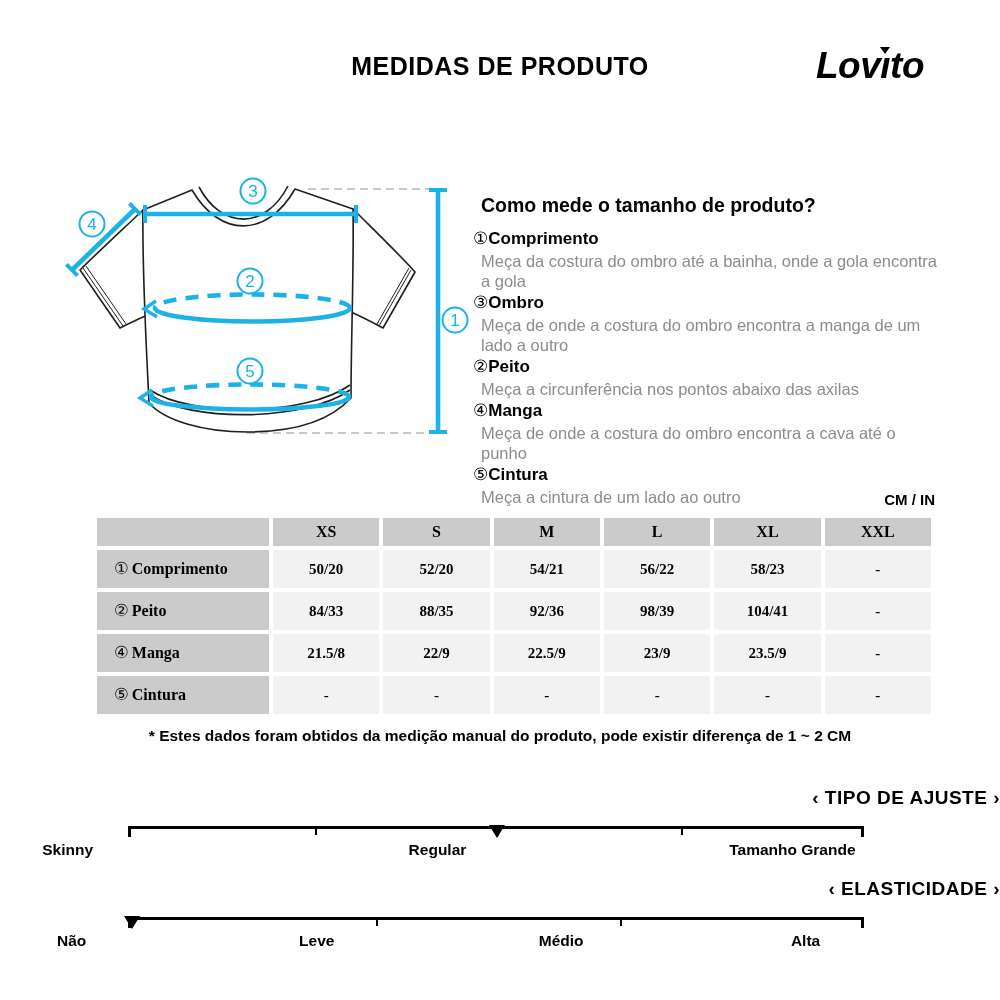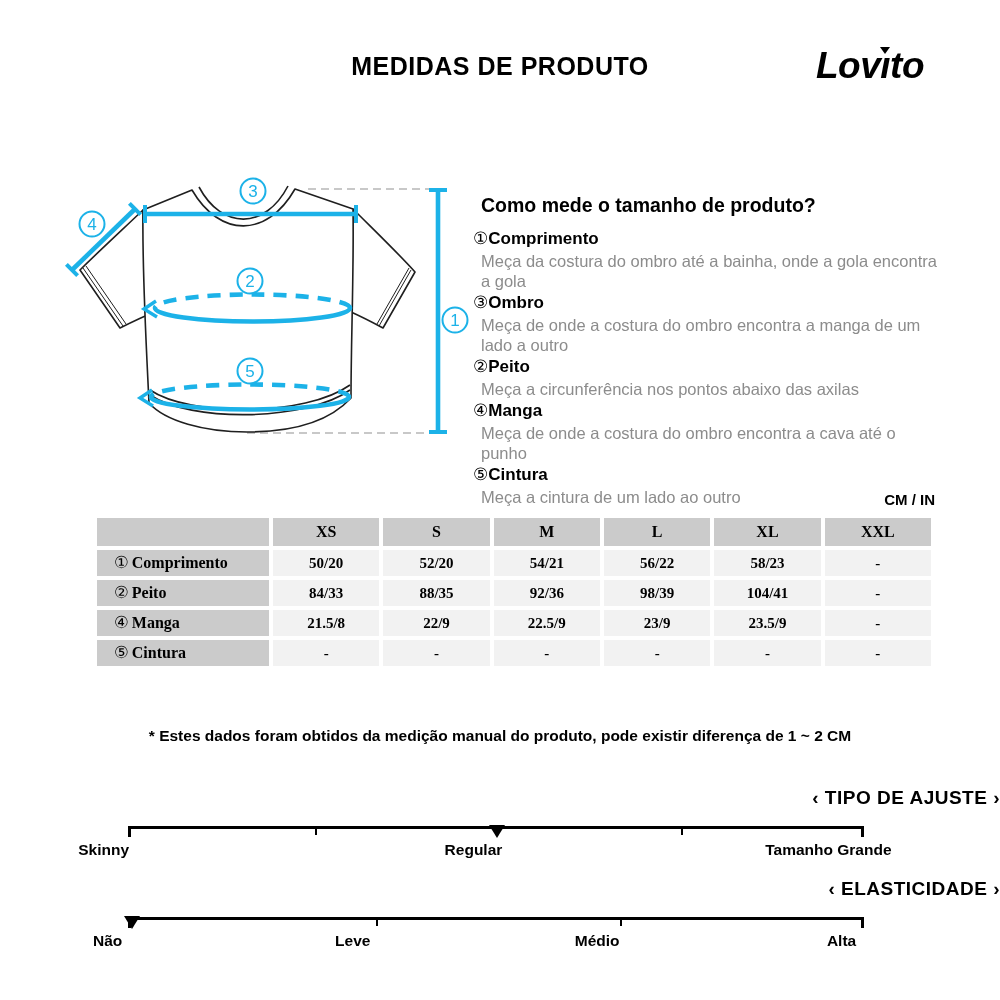--- a/index.html
+++ b/index.html
@@ -32,36 +32,36 @@
   .hnum{font-weight:400;}
   .hlabel{font-weight:700;}
   .howto-desc{font-size:16.5px;line-height:20px;color:var(--desc);margin-left:8px;}
   
   .unit{position:absolute;right:65px;top:491px;font-size:15px;font-weight:700;}
   .size-table{position:absolute;left:93px;top:514px;width:842px;
         border-collapse:separate;border-spacing:4px;table-layout:fixed;}
   .size-table th,.size-table td{text-align:center;font-weight:700;padding:0;font-family:Liberation Serif, serif;}
   .size-table thead th{background:var(--hdr);height:28px;font-size:16px;}
   .size-table th.corner{width:172px;}
-  .size-table td{background:var(--cell);height:26px;font-size:15px;}
+  .size-table td{background:var(--cell);height:38px;font-size:15px;}
   .size-table td.rowlabel{background:var(--hdr);text-align:left;padding-left:17px;font-size:16px;}
   .tnum{font-weight:400;font-size:16.5px;margin-right:3px;}
   .footnote{position:absolute;left:0;right:0;top:727px;text-align:center;
         font-size:15.5px;font-weight:700;}
   
   .slider{position:absolute;left:0;width:1000px;}
   #slider-0{top:786px;} #slider-1{top:877px;}
   .slider-title{text-align:right;font-size:19px;font-weight:700;letter-spacing:.5px;line-height:23px;}
   .track{position:relative;margin:17px 0 0 128px;width:736px;height:3px;background:#000;}
   .cap{position:absolute;top:0;width:3px;height:11px;background:#000;}
   .capL{left:0;} .capR{right:0;}
   .tick{position:absolute;top:0;width:2px;height:9px;background:#000;transform:translateX(-50%);}
   .marker{position:absolute;top:-1px;width:0;height:0;transform:translateX(-50%);
         border-left:8px solid transparent;border-right:8px solid transparent;border-top:13px solid #000;}
-  .slider-labels{position:relative;margin:12px 0 0 104px;width:736px;height:20px;
+  .slider-labels{position:relative;margin:12px 0 0 68px;width:736px;height:20px;
         font-size:15.5px;font-weight:700;}
   .slabel{position:absolute;top:0;white-space:nowrap;}
 </style>
 </head>
 <body>
 
 <div class="page">
 
   <div class="title">MEDIDAS DE PRODUTO</div>
 

